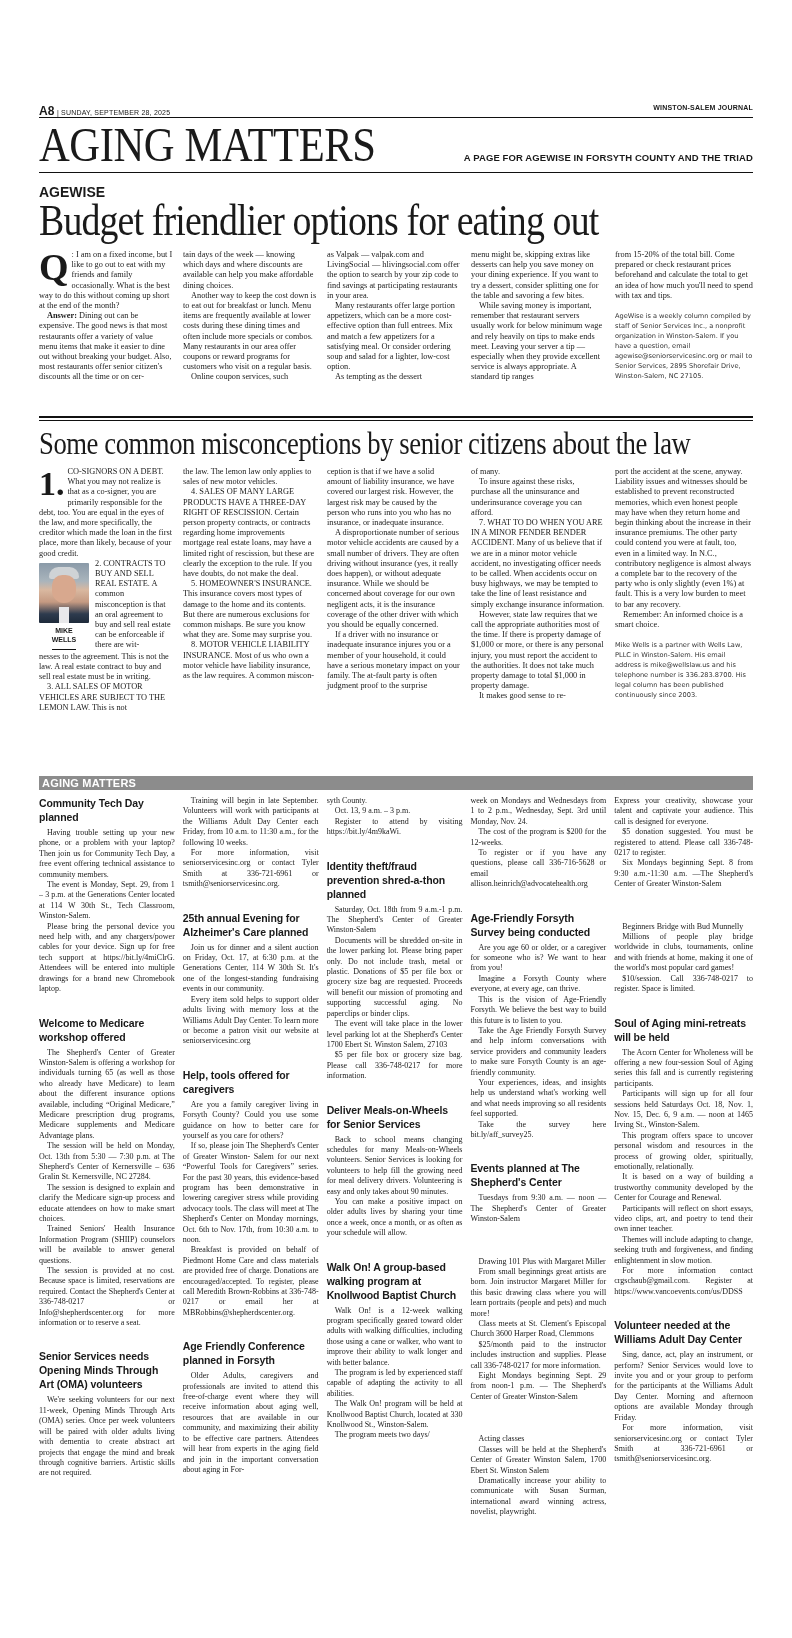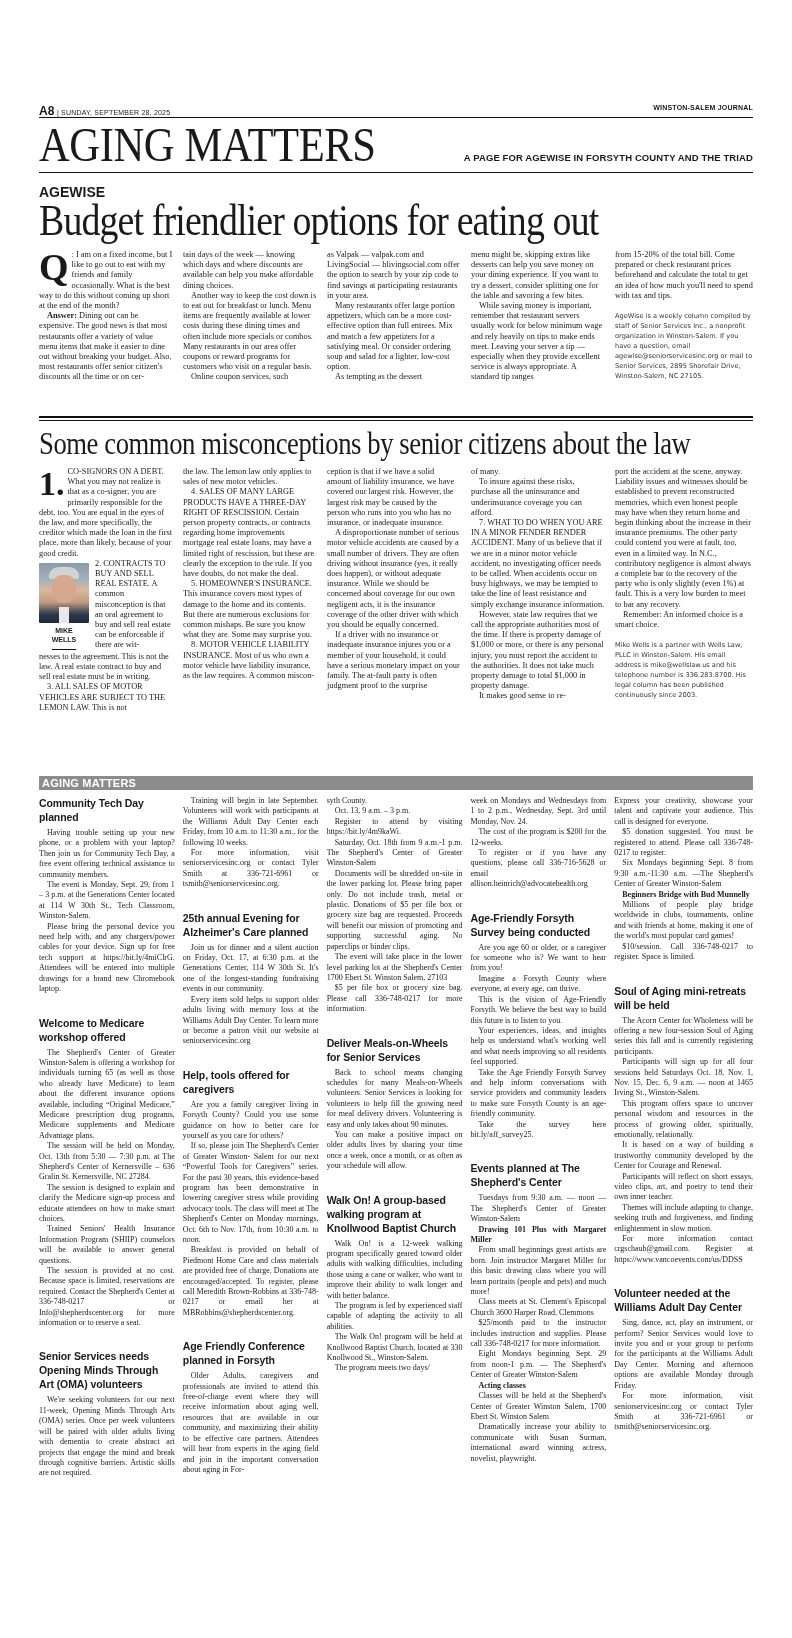--- a/index.html
+++ b/index.html
@@ -37,21 +37,21 @@
   .headshot .line { width:24px; height:1px; background:#111; margin:5px auto 0; }
 
   .banner { position:absolute; top:776px; left:0; width:714px; height:14px; background:#8c8c8c; }
   .banner span { position:absolute; left:3px; top:0; font-family:"Liberation Sans",sans-serif; font-weight:bold; font-size:11px; line-height:14px; color:#ffffff; letter-spacing:0.2px; }
 
   .briefs { position:absolute; top:796px; left:0; width:714px; display:flex; gap:8px; }
   .bcol { width:137px; font-family:"Liberation Serif",serif; font-size:8px; line-height:10.4px; text-align:justify; }
   .bcol p { margin:0; text-indent:8px; }
   .bcol h3 { font-family:"Liberation Sans",sans-serif; font-size:10.5px; line-height:14px; font-weight:bold; margin:21px 0 4px; text-align:left; letter-spacing:-0.1px; }
   .bcol h3.first { margin-top:0; }
-  .bcol .sub { font-weight:bold; text-indent:8px; }
+  .bcol .sub { font-weight:normal; text-indent:8px;margin-top:32px; }
 </style>
 </head>
 <body>
 
 <div class="page">
 
   <div class="folio">
     <div class="left">
       <span class="pg">A8</span>
       <span> | </span>
@@ -174,20 +174,21 @@
       <p>If so, please join The Shepherd's Center of Greater Winston- Salem for our next “Powerful Tools for Caregivers” series. For the past 30 years, this evidence-based program has been demonstrative in lowering caregiver stress while providing advocacy tools. The class will meet at The Shepherd's Center on Monday mornings, Oct. 6th to Nov. 17th, from 10:30 a.m. to noon.</p>
       <p>Breakfast is provided on behalf of Piedmont Home Care and class materials are provided free of charge. Donations are encouraged/accepted. To register, please call Meredith Brown-Robbins at 336-748-0217 or email her at MBRobbins@shepherdscenter.org.</p>
       <h3>Age Friendly Conference planned in Forsyth</h3>
       <p>Older Adults, caregivers and professionals are invited to attend this free-of-charge event where they will receive information about aging well, resources that are available in our community, and maximizing their ability to be effective care partners. Attendees will hear from experts in the aging field and join in the important conversation about aging in For-</p>
     </div>
 
     <div class="bcol">
       <p style="text-indent:0">syth County.</p>
       <p>Oct. 13, 9 a.m. – 3 p.m.</p>
       <p>Register to attend by visiting https://bit.ly/4m9kaWi.</p>
+      <h3>Identity theft/fraud prevention shred-a-thon planned</h3>
       <p>Saturday, Oct. 18th from 9 a.m.-1 p.m. The Shepherd's Center of Greater Winston-Salem</p>
       <p>Documents will be shredded on-site in the lower parking lot. Please bring paper only. Do not include trash, metal or plastic. Donations of $5 per file box or grocery size bag are requested. Proceeds will benefit our mission of promoting and supporting successful aging. No paperclips or binder clips.</p>
       <p>The event will take place in the lower level parking lot at the Shepherd's Center 1700 Ebert St. Winston Salem, 27103</p>
       <p>$5 per file box or grocery size bag. Please call 336-748-0217 for more information.</p>
       <h3>Deliver Meals-on-Wheels for Senior Services</h3>
       <p>Back to school means changing schedules for many Meals-on-Wheels volunteers. Senior Services is looking for volunteers to help fill the growing need for meal delivery drivers. Volunteering is easy and only takes about 90 minutes.</p>
       <p>You can make a positive impact on older adults lives by sharing your time once a week, once a month, or as often as your schedule will allow.</p>
       <h3>Walk On! A group-based walking program at Knollwood Baptist Church</h3>
       <p>Walk On! is a 12-week walking program specifically geared toward older adults with walking difficulties, including those using a cane or walker, who want to improve their ability to walk longer and with better balance.</p>
       <p>The program is led by experienced staff capable of adapting the activity to all abilities.</p>
@@ -196,22 +197,22 @@
     </div>
 
     <div class="bcol">
       <p style="text-indent:0">week on Mondays and Wednesdays from 1 to 2 p.m., Wednesday, Sept. 3rd until Monday, Nov. 24.</p>
       <p>The cost of the program is $200 for the 12-weeks.</p>
       <p>To register or if you have any questions, please call 336-716-5628 or email allison.heinrich@advocatehealth.org</p>
       <h3>Age-Friendly Forsyth Survey being conducted</h3>
       <p>Are you age 60 or older, or a caregiver for someone who is? We want to hear from you!</p>
       <p>Imagine a Forsyth County where everyone, at every age, can thrive.</p>
       <p>This is the vision of Age-Friendly Forsyth. We believe the best way to build this future is to listen to you.</p>
+      <p>Take the Age Friendly Forsyth Survey and help inform conversations with service providers and community leaders to make sure Forsyth County is an age-friendly community.</p>
       <p>Your experiences, ideas, and insights help us understand what's working well and what needs improving so all residents feel supported.</p>
-      <p>Take the Age Friendly Forsyth Survey and help inform conversations with service providers and community leaders to make sure Forsyth County is an age-friendly community.</p>
       <p>Take the survey here bit.ly/aff_survey25.</p>
       <h3>Events planned at The Shepherd's Center</h3>
       <p>Tuesdays from 9:30 a.m. — noon — The Shepherd's Center of Greater Winston-Salem</p>
       <p class="sub">Drawing 101 Plus with Margaret Miller</p>
       <p>From small beginnings great artists are born. Join instructor Margaret Miller for this basic drawing class where you will learn portraits (people and pets) and much more!</p>
       <p>Class meets at St. Clement's Episcopal Church 3600 Harper Road, Clemmons</p>
       <p>$25/month paid to the instructor includes instruction and supplies. Please call 336-748-0217 for more information.</p>
       <p>Eight Mondays beginning Sept. 29 from noon-1 p.m. — The Shepherd's Center of Greater Winston-Salem</p>
       <p class="sub">Acting classes</p>
       <p>Classes will be held at the Shepherd's Center of Greater Winston Salem, 1700 Ebert St. Winston Salem</p>

